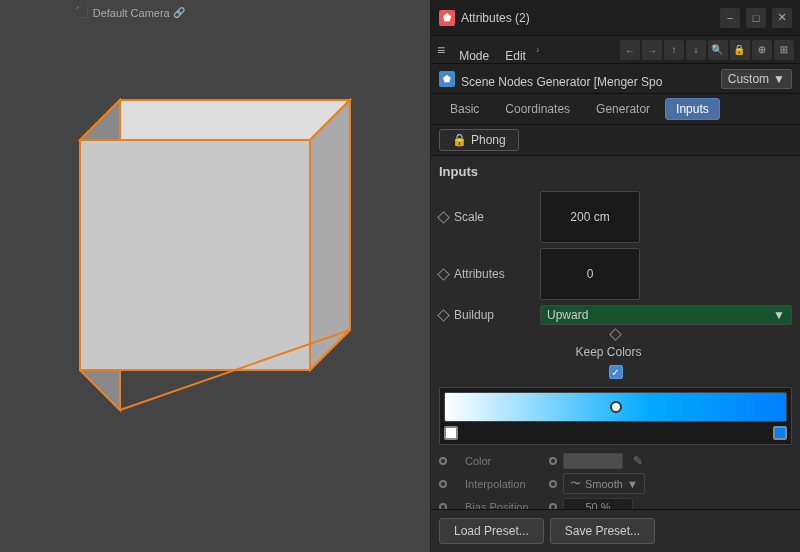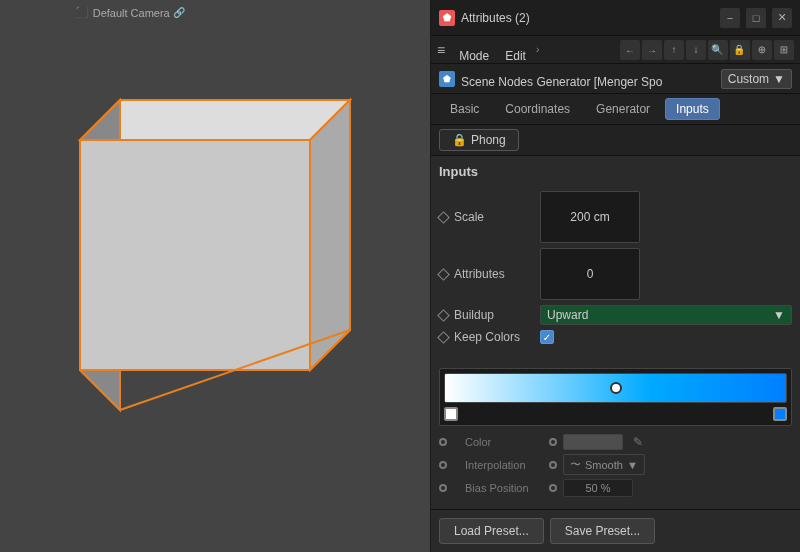--- a/index.html
+++ b/index.html
@@ -329,22 +329,23 @@
       align-items: center;
       justify-content: center;
       font-size: 11px;
       color: #fff;
       pointer-events: none;
     }
 
     .checkbox-row {
       display: flex;
       align-items: center;
-      margin-bottom: 24px;
-      gap: 6px;
+      margin-bottom: 8px;
+      gap: 6px;
+      flex-direction: column;
     }
     .checkbox {
       width: 14px;
       height: 14px;
       background: #4a88cc;
       border: 1px solid #5a98dc;
       border-radius: 2px;
       display: flex;
       align-items: center;
       justify-content: center;

